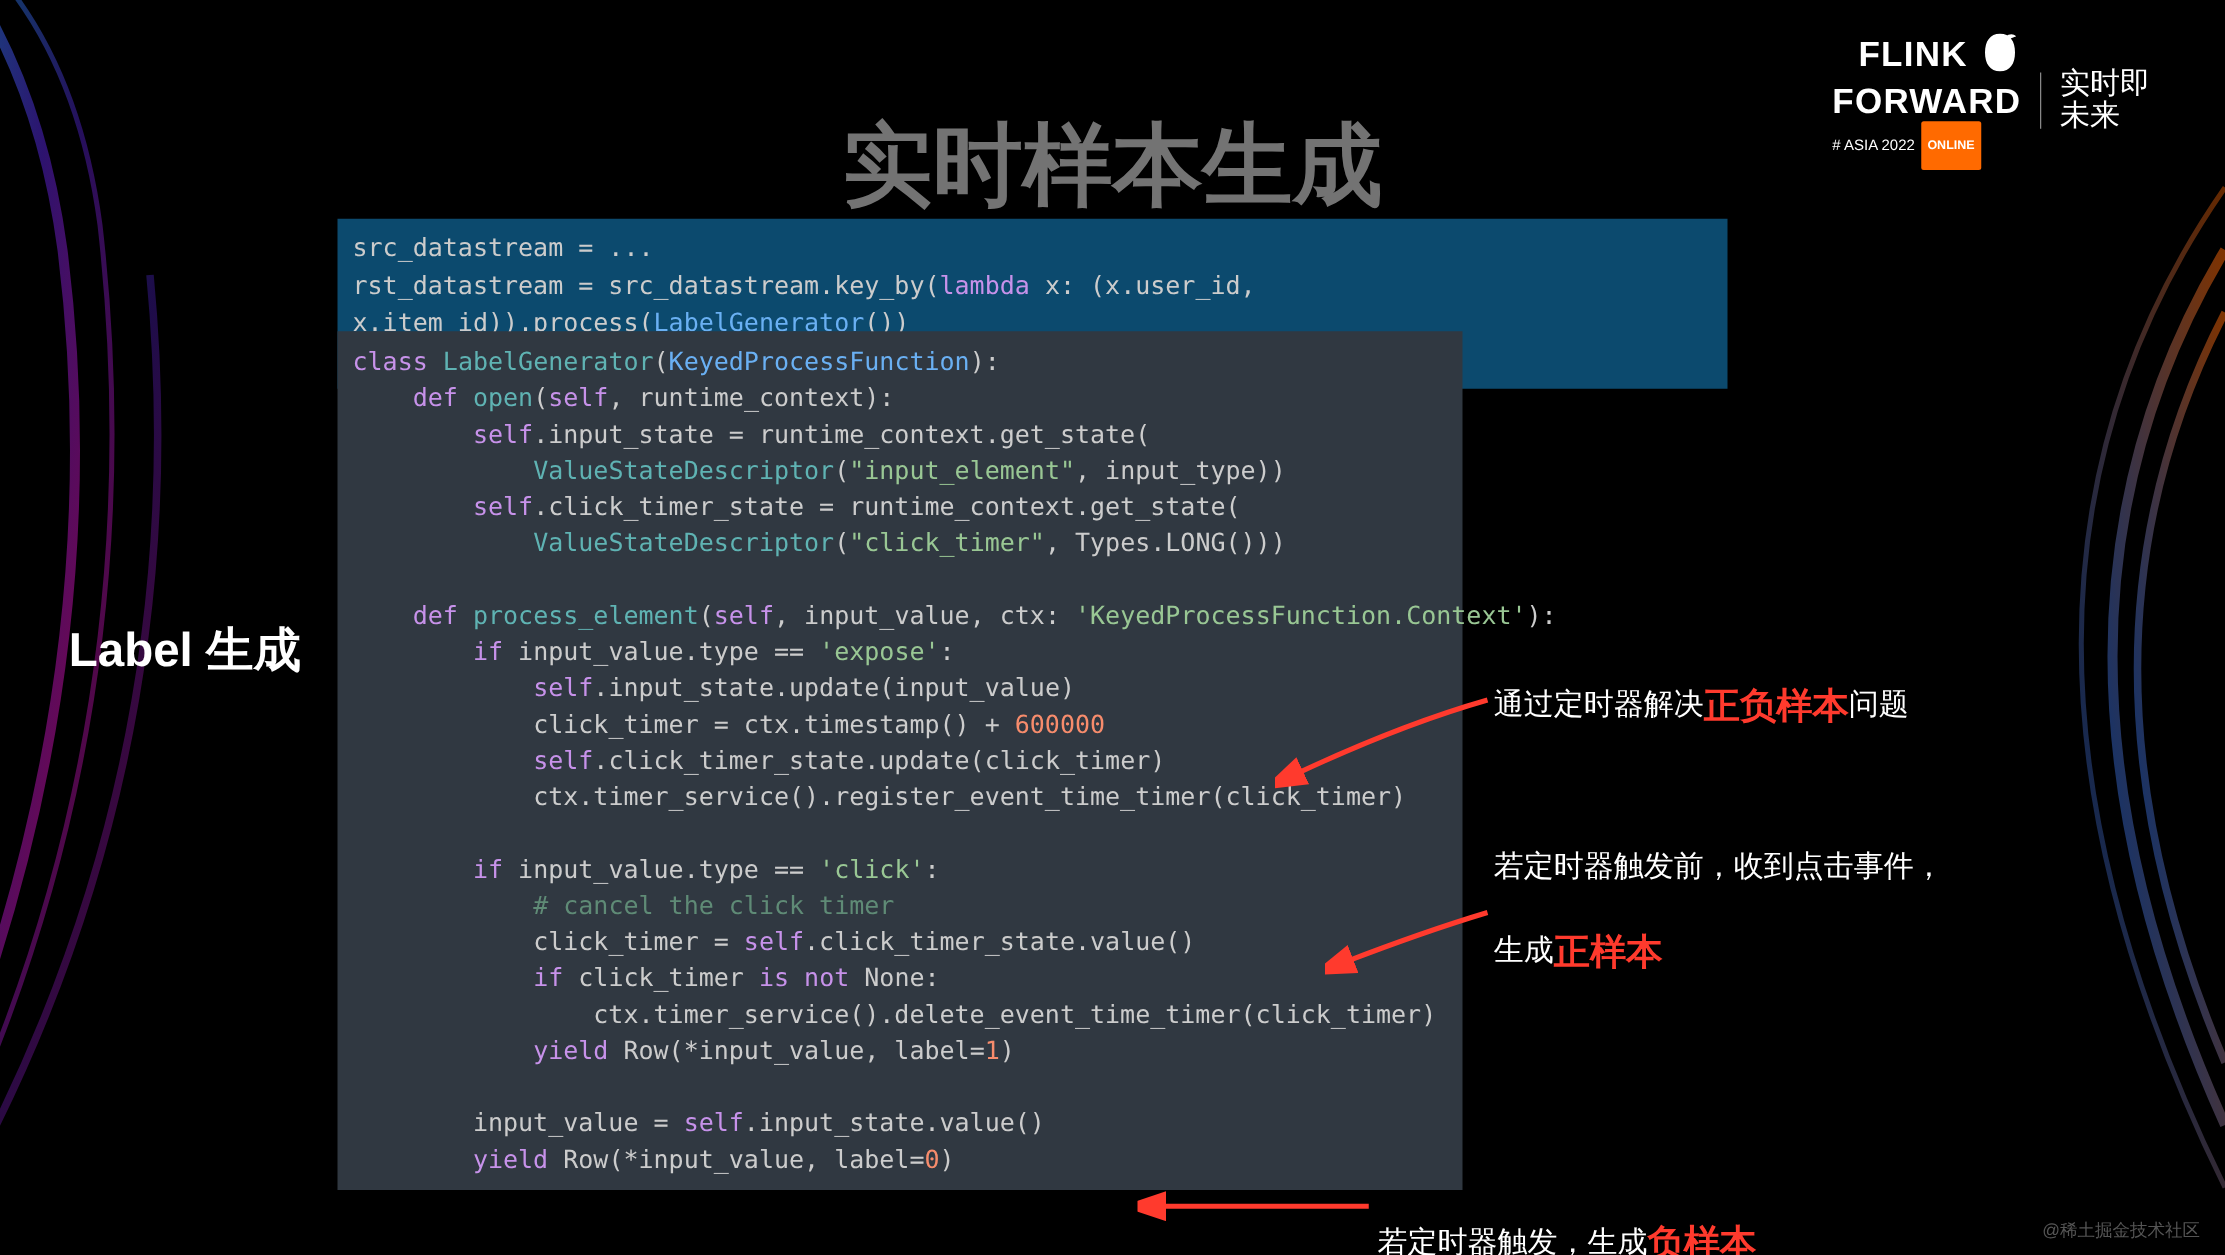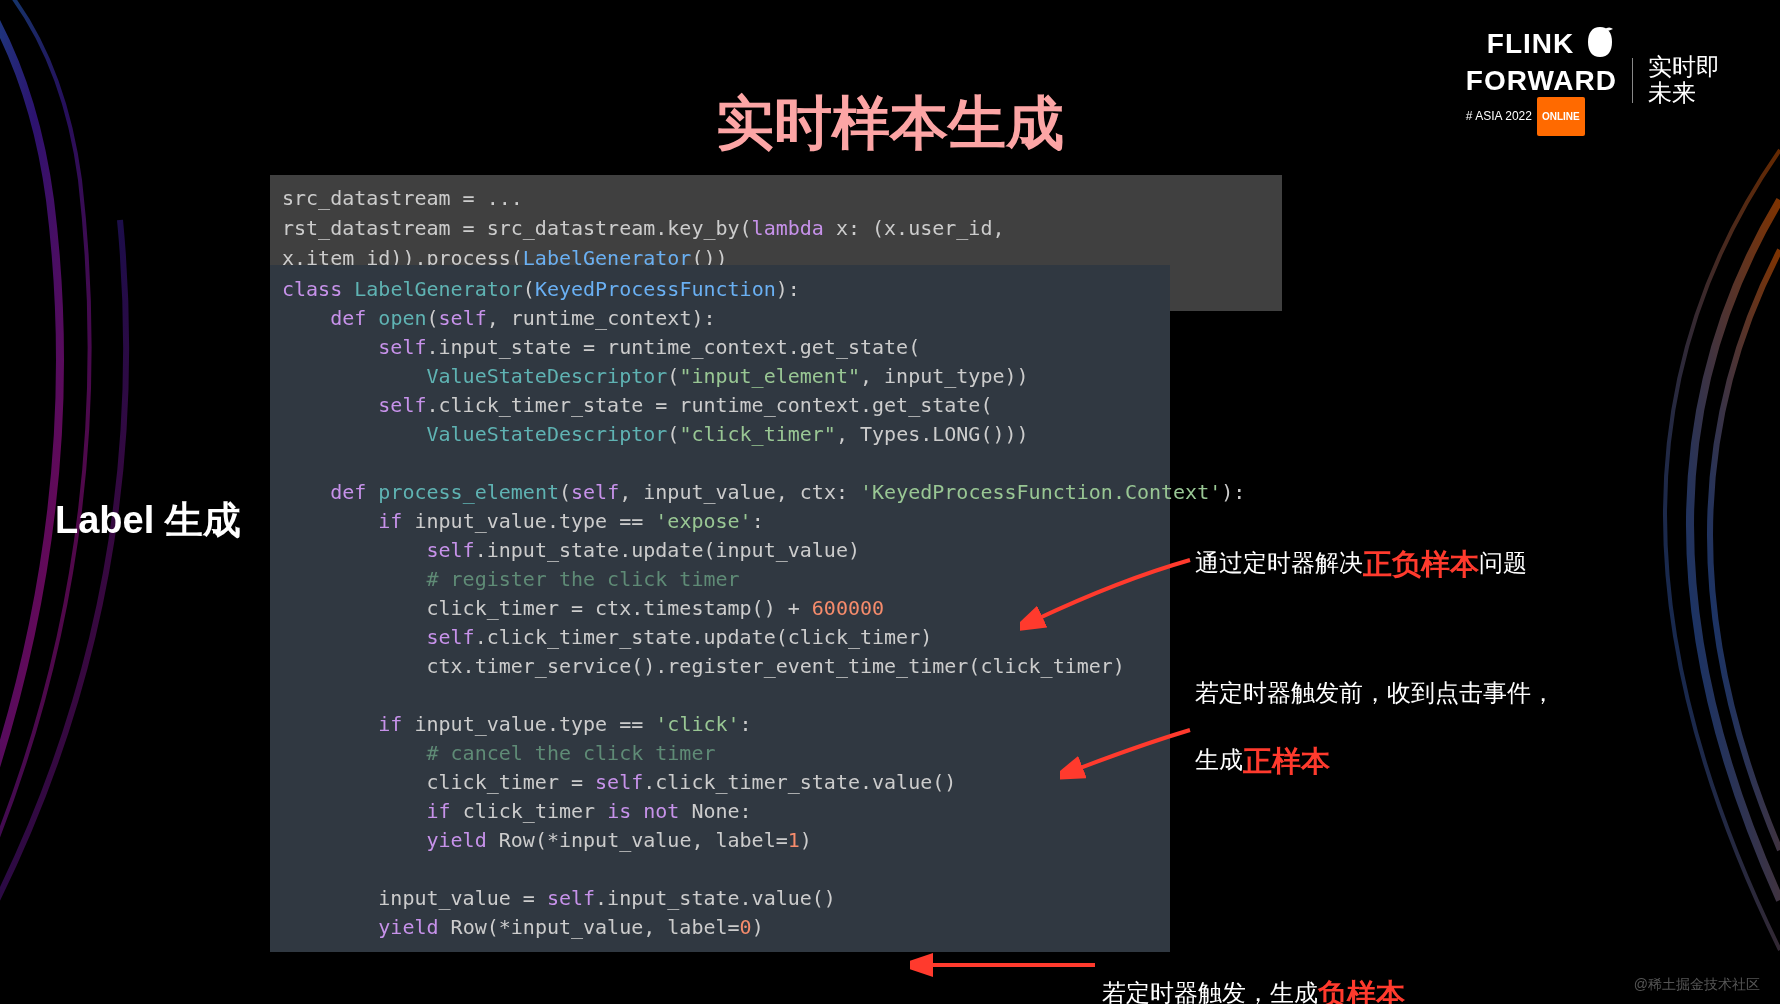--- a/index.html
+++ b/index.html
@@ -16,45 +16,45 @@
   position: absolute;
   inset: 0;
   pointer-events: none;
   z-index: 0;
 }
 .title {
   position: absolute;
   top: 85px;
   left: 50%;
   transform: translateX(-50%);
-  font-size: 58px;
+  font-size: 72px;
   font-weight: 700;
-  color: #fca5a5;
+  color: #737373;
 }
 .logo-area {
   position: absolute;
   top: 25px;
   right: 60px;
   display: flex;
   align-items: center;
   gap: 15px;
   margin-left: 33px;
 }
 .logo-text { text-align: right; line-height: 1.1; }
 .logo-line1 { font-size: 28px; font-weight: 900; letter-spacing: 1px; }
 .logo-line2 { font-size: 12px; display: flex; align-items: center; gap: 5px; text-align: right; }
 .logo-badge { background: #ff6a00; color: #fff; font-size: 10px; padding: 14px 5px; border-radius: 2px; font-weight: bold; }
 .logo-divider { width: 1px; height: 45px; background: #888; }
 .logo-cn { font-size: 24px; font-weight: 400; line-height: 1.1; }
 .code-top {
   position: absolute;
   top: 175px;
   left: 270px;
-  width: 1012px;
-  background: #404040;
+  width: 1112px;
+  background: #0c4a6e;
   padding: 8px 12px;
   font-family: "Menlo", "Consolas", monospace;
   font-size: 20px;
   line-height: 1.5;
   color: #ccc;
 }
 .code-main {
   position: absolute;
   top: 265px;
   left: 270px;
@@ -155,29 +155,29 @@
   <div class="line"><span class="kw">class</span><span> </span><span class="fn">LabelGenerator</span><span>(</span><span class="cls">KeyedProcessFunction</span><span>):</span></div>
   <div class="line"><span>    </span><span class="kw">def</span><span> </span><span class="fn">open</span><span>(</span><span class="self">self</span><span>, runtime_context):</span></div>
   <div class="line"><span>        </span><span class="self">self</span><span>.input_state = runtime_context.get_state(</span></div>
   <div class="line"><span>            </span><span class="fn">ValueStateDescriptor</span><span>(</span><span class="str">"input_element"</span><span>, input_type))</span></div>
   <div class="line"><span>        </span><span class="self">self</span><span>.click_timer_state = runtime_context.get_state(</span></div>
   <div class="line"><span>            </span><span class="fn">ValueStateDescriptor</span><span>(</span><span class="str">"click_timer"</span><span>, Types.LONG()))</span></div>
   <div class="line">&nbsp;</div>
   <div class="line"><span>    </span><span class="kw">def</span><span> </span><span class="fn">process_element</span><span>(</span><span class="self">self</span><span>, input_value, ctx: </span><span class="str">'KeyedProcessFunction.Context'</span><span>):</span></div>
   <div class="line"><span>        </span><span class="kw">if</span><span> input_value.type == </span><span class="str">'expose'</span><span>:</span></div>
   <div class="line"><span>            </span><span class="self">self</span><span>.input_state.update(input_value)</span></div>
-  <div class="line"><span>            </span><span class="cmt"># register the click timer</span></div>
   <div class="line"><span>            </span><span>click_timer = ctx.timestamp() + </span><span class="num">600000</span></div>
   <div class="line"><span>            </span><span class="self">self</span><span>.click_timer_state.update(click_timer)</span></div>
   <div class="line"><span>            </span><span>ctx.timer_service().register_event_time_timer(click_timer)</span></div>
   <div class="line">&nbsp;</div>
   <div class="line"><span>        </span><span class="kw">if</span><span> input_value.type == </span><span class="str">'click'</span><span>:</span></div>
   <div class="line"><span>            </span><span class="cmt"># cancel the click timer</span></div>
   <div class="line"><span>            </span><span>click_timer = </span><span class="self">self</span><span>.click_timer_state.value()</span></div>
   <div class="line"><span>            </span><span class="kw">if</span><span> click_timer </span><span class="kw">is not</span><span> None:</span></div>
+  <div class="line"><span>                </span><span>ctx.timer_service().delete_event_time_timer(click_timer)</span></div>
   <div class="line"><span>            </span><span class="kw">yield</span><span> Row(*input_value, label=</span><span class="num">1</span><span>)</span></div>
   <div class="line">&nbsp;</div>
   <div class="line"><span>        </span><span>input_value = </span><span class="self">self</span><span>.input_state.value()</span></div>
   <div class="line"><span>        </span><span class="kw">yield</span><span> Row(*input_value, label=</span><span class="num">0</span><span>)</span></div>
 </div>
 
 <div class="anno" style="top:545px; left:1195px;">
   <span>通过定时器解决</span><span class="red">正负样本</span><span>问题</span>
 </div>
 <div class="anno" style="top:677px; left:1195px;">

